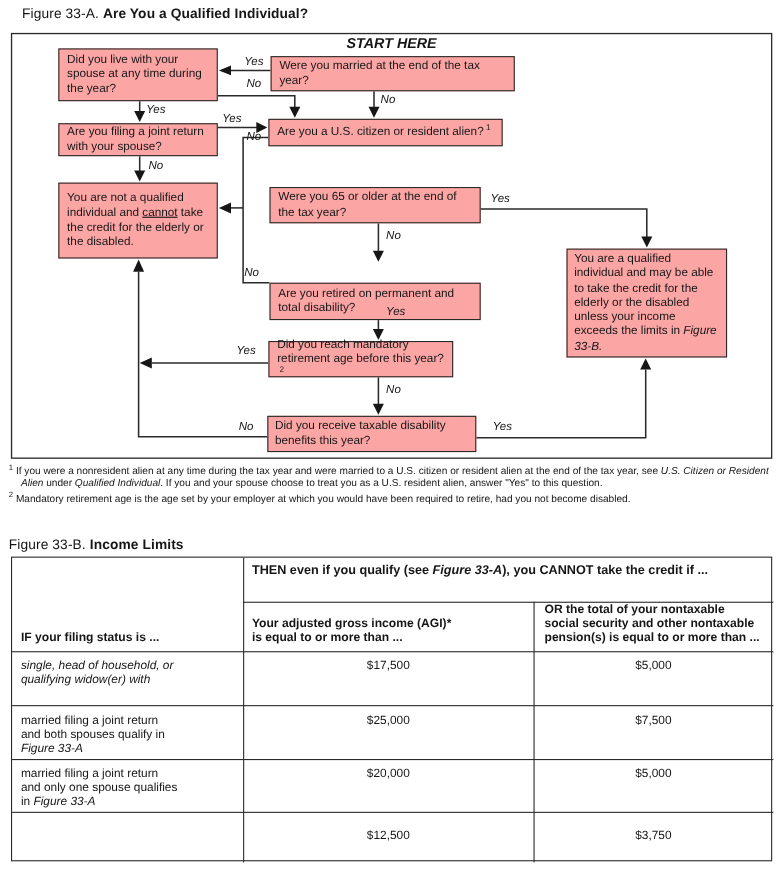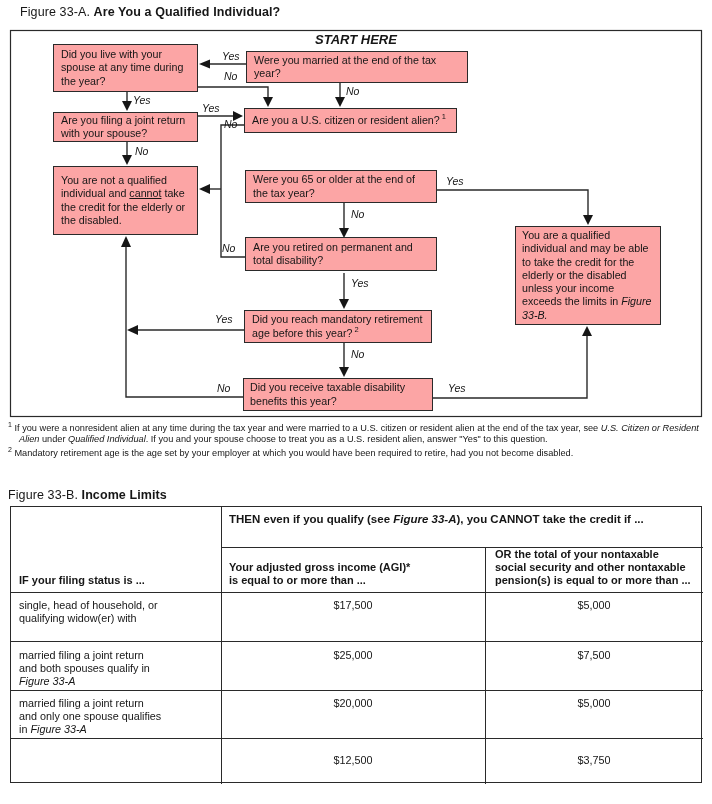--- a/index.html
+++ b/index.html
@@ -86,24 +86,24 @@
   </div>
 <div class="fbox" style="left:53px;top:166px;width:145px;height:69px;">
     <span><span>You are not a qualified individual and </span><u class="cn">cannot</u><span> take the credit for the elderly or the disabled.</span></span>
   </div>
 <div class="fbox" style="left:245px;top:170px;width:192px;height:33px;">
     <span>Were you 65 or older at the end of the tax year?</span>
   </div>
 <div class="fbox" style="left:515px;top:226px;width:146px;height:99px;padding:2px 6px;">
     <span><span>You are a qualified individual and may be able to take the credit for the elderly or the disabled unless your income exceeds the limits in </span><i class="fig-ref">Figure 33-B.</i></span>
   </div>
-<div class="fbox" style="left:245px;top:237px;width:192px;height:34px;">
+<div class="fbox" style="left:245px;top:257px;width:192px;height:34px;">
     <span>Are you retired on permanent and total disability?</span>
   </div>
-<div class="fbox" style="left:244px;top:310px;width:188px;height:33px;">
+<div class="fbox" style="left:244px;top:310px;width:168px;height:33px;">
     <span><span>Did you reach mandatory retirement age before this year?</span><sup>2</sup></span>
   </div>
 <div class="fbox" style="left:243px;top:378px;width:190px;height:33px;padding:2px 6px;">
     <span>Did you receive taxable disability benefits this year?</span>
   </div>
 
 <span class="lbl" style="left:222px;top:51px;">Yes</span>
 <span class="lbl" style="left:346px;top:86px;">No</span>
 <span class="lbl" style="left:224px;top:71px;">No</span>
 <span class="lbl" style="left:133px;top:95px;">Yes</span>
@@ -139,21 +139,21 @@
   <div class="cell hd" style="left:218px;top:54px;">
       <span class="ln">Your adjusted gross income (AGI)*</span>
       <span class="ln">is equal to or more than ...</span>
     </div>
   <div class="cell hd" style="left:484px;top:41px;">
       <span class="ln">OR the total of your nontaxable</span>
       <span class="ln">social security and other nontaxable</span>
       <span class="ln">pension(s) is equal to or more than ...</span>
     </div>
 
-  <div class="cell" style="left:8px;top:92px;width:196px;">
+  <div class="cell" style="left:8px;top:92px;width:196px;font-style:italic;">
       <span class="ln">single, head of household, or</span>
       <span class="ln">qualifying widow(er) with</span>
     </div>
   <div class="cell val" style="left:242px;top:92px;">$17,500</div>
   <div class="cell val" style="left:483px;top:92px;">$5,000</div>
 
   <div class="cell" style="left:8px;top:142px;width:196px;">
       <span class="ln">married filing a joint return</span>
       <span class="ln">and both spouses qualify in</span>
       <span class="ln"><span></span><i class="fig-ref">Figure 33-A</i></span>

